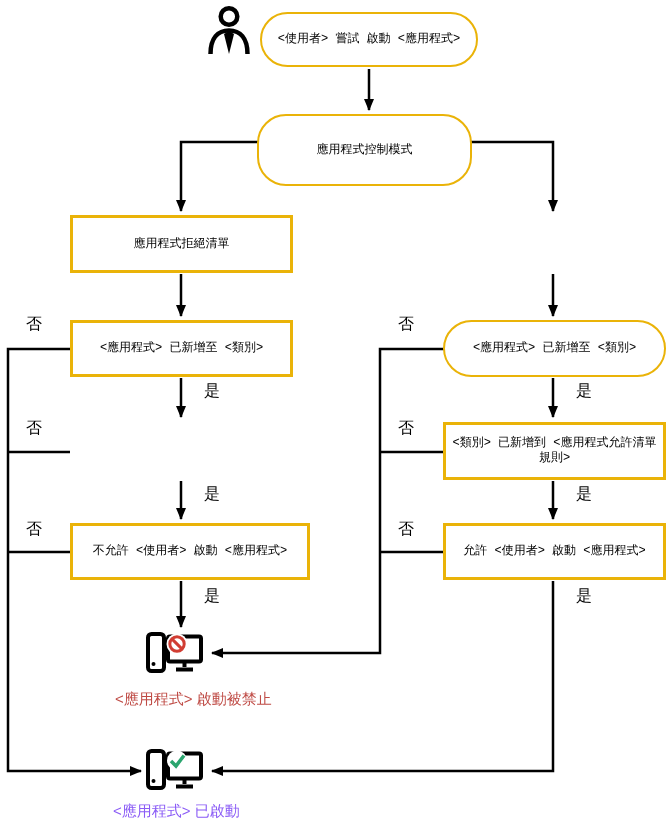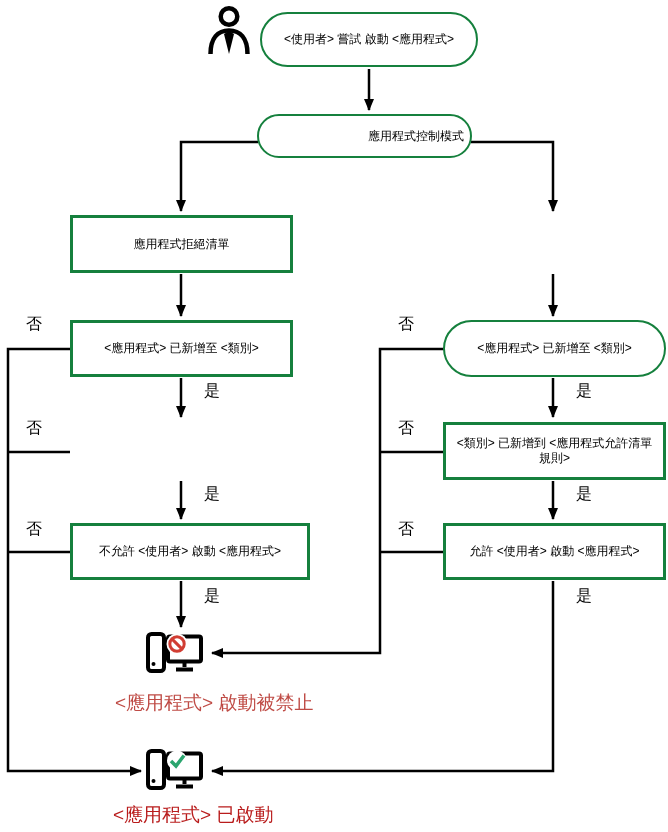--- a/index.html
+++ b/index.html
@@ -1,44 +1,44 @@
 <!DOCTYPE html>
 <html><head>
 <meta charset="utf-8">
 <style>
   html,body{margin:0;padding:0;background:#fff;}
   body{font-family:"Liberation Sans",sans-serif;color:#000;}
   .canvas{position:relative;width:668px;height:832px;background:#fff;overflow:hidden;}
   .lines{position:absolute;left:0;top:0;width:668px;height:832px;}
   .node{position:absolute;display:flex;align-items:center;justify-content:center;
-        text-align:center;background:#fff;border:3px solid #15803d;font-size:12px;
-        line-height:1.25;box-sizing:border-box;padding:2px 6px;}
+        text-align:center;background:#fff;border:3px solid #eab308;font-size:12px;
+        line-height:1.25;box-sizing:border-box;padding:2px 6px;font-family:Liberation Mono, monospace;}
   .stadium{border-radius:29px;border-width:2px;}
   .n-start{left:260px;top:12px;width:218px;height:55px;}
-  .n-mode{left:257px;top:114px;width:215px;height:44px;justify-content:flex-end;}
+  .n-mode{left:257px;top:114px;width:215px;height:72px;}
   .n-deny{left:70px;top:215px;width:223px;height:58px;}
   .n-allow{left:443px;top:215px;width:223px;height:58px;}
   .n-dcat{left:70px;top:320px;width:223px;height:57px;}
   .n-drule{left:70px;top:422px;width:223px;height:58px;}
   .n-dblock{left:70px;top:523px;width:240px;height:57px;}
   .n-acat{left:443px;top:320px;width:223px;height:57px;}
   .n-arule{left:443px;top:422px;width:223px;height:58px;}
   .n-astart{left:443px;top:523px;width:223px;height:57px;}
   .tag{position:absolute;font-size:16px;line-height:1;}
   .no1l{left:26px;top:316px;} .no2l{left:26px;top:420px;} .no3l{left:26px;top:521px;}
   .no1r{left:398px;top:316px;} .no2r{left:398px;top:420px;} .no3r{left:398px;top:521px;}
   .yes1l{left:204px;top:383px;} .yes2l{left:204px;top:486px;} .yes3l{left:204px;top:588px;}
   .yes1r{left:576px;top:383px;} .yes2r{left:576px;top:486px;} .yes3r{left:576px;top:588px;}
   .person{position:absolute;left:206px;top:5px;width:46px;height:52px;}
   .comp{position:absolute;width:58px;height:46px;}
   .comp-blocked{left:146px;top:632px;}
   .comp-started{left:146px;top:749px;}
-  .status{position:absolute;font-size:19px;white-space:nowrap;}
+  .status{position:absolute;font-size:15px;white-space:nowrap;}
   .status-blocked{left:115px;top:690px;color:#bf4b45;}
-  .status-started{left:113px;top:802px;color:#b91c1c;}
+  .status-started{left:113px;top:802px;color:#8b5cf6;}
 </style>
 </head>
 <body>
 
 <div class="canvas">
 
   <svg class="lines" viewBox="0 0 668 832" xmlns="http://www.w3.org/2000/svg">
     <defs>
       <marker id="ah" markerWidth="12" markerHeight="10" refX="11" refY="5" orient="auto" markerUnits="userSpaceOnUse">
         <path d="M0,0 L12,5 L0,10 Z" fill="#000"></path>

